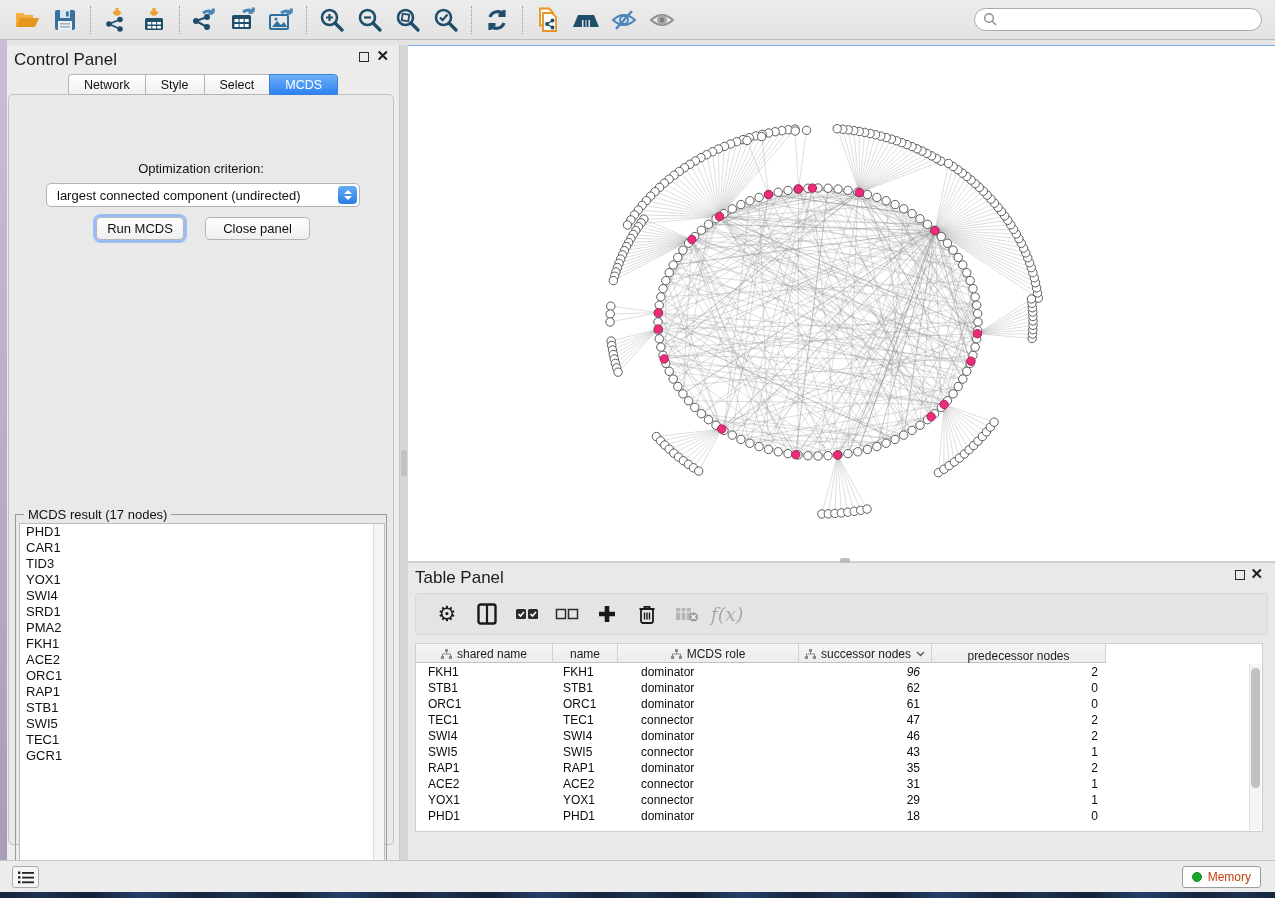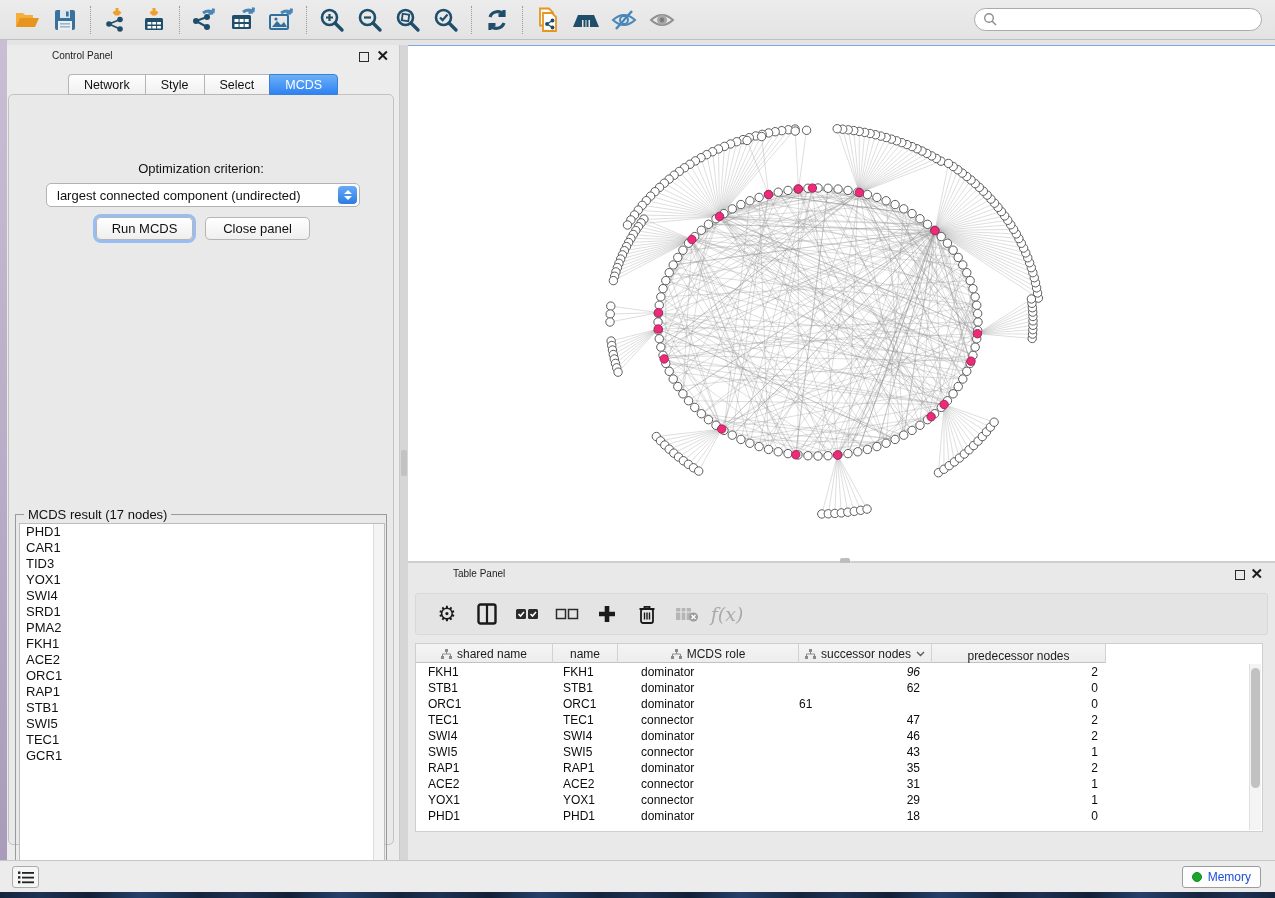--- a/index.html
+++ b/index.html
@@ -14,37 +14,37 @@
   .searchbox { position:absolute; right:13px; top:8px; width:288px; height:23px; background:#fff; border:1px solid #ababab; border-radius:12px; display:flex; align-items:center; padding-left:8px; }
   .searchbox input { border:none; outline:none; flex:1; height:19px; font-size:12px; background:transparent; }
 
   
   .desktop-left { position:absolute; left:0; top:40px; width:7px; height:822px; background:linear-gradient(#c9bed4,#a99cba); }
   .wallpaper-bottom { position:absolute; left:0; top:892px; width:1275px; height:6px; background:repeating-linear-gradient(90deg,#16253e 0,#1d3152 40px,#122036 90px,#25406b 140px,#16253e 200px); }
 
   
   .control-panel { position:absolute; left:7px; top:45px; width:393px; height:815px; background:#ececec; border-right:1px solid #c9c9c9; }
   .panel-header { position:relative; height:24px; }
-  .panel-title { position:absolute; left:7px; top:5px; font-size:10px; color:#1c1c1c;margin-left:38px; }
+  .panel-title { position:absolute; left:7px; top:5px; font-size:17px; color:#1c1c1c; }
   .float-ic { position:absolute; top:7px; width:10px; height:10px; border:1.6px solid #2b2b2b; }
   .close-ic { position:absolute; top:3px; font-size:15px; font-weight:bold; color:#1b1b1b; line-height:16px; }
   .cp-float { right:30px; } .cp-close { right:10px; }
   .cp-tabs { position:absolute; left:0; top:29px; width:100%; display:flex; justify-content:center; gap:0; z-index:3; }
   .cp-tab { height:21px; padding:0 15px; font-size:12.5px; display:flex; align-items:center; background:linear-gradient(#fefefe,#f0f0f0); border:1px solid #b5b5b5; border-right:none; color:#111; }
   .cp-tab:first-child { border-radius:4px 0 0 0; }
   .cp-tab:last-child { border-right:1px solid #b5b5b5; border-radius:0 4px 0 0; }
   .cp-tab.active { background:linear-gradient(#6cb0f8,#2e82f2); color:#fff; border-color:#3a7fd8; }
   .cp-body { position:absolute; left:1px; top:49px; width:386px; height:751px; background:#e9e9e9; border:1px solid #c2c2c2; border-radius:5px; }
   .opt-label { position:absolute; left:0; top:66px; width:100%; text-align:center; font-size:13px; color:#111; }
   .dropdown { position:absolute; left:37px; top:88px; width:314px; height:24px; background:#fff; border:1px solid #b3b3b3; border-radius:5px; font-size:13px; color:#111; display:flex; align-items:center; padding-left:10px; }
   .dd-stepper { position:absolute; right:2px; top:2px; width:19px; height:18px; border-radius:4px; background:linear-gradient(#66aaf8,#2a7de4); display:flex; flex-direction:column; align-items:center; justify-content:center; gap:2px; }
   .dd-up { width:0; height:0; border-left:4px solid transparent; border-right:4px solid transparent; border-bottom:4px solid #fff; }
   .dd-down { width:0; height:0; border-left:4px solid transparent; border-right:4px solid transparent; border-top:4px solid #fff; }
   .btn { position:absolute; height:23px; background:linear-gradient(#ffffff,#efefef); border:1px solid #b5b5b5; border-radius:5px; font-size:13px; color:#111; display:flex; align-items:center; justify-content:center; }
-  .btn-run { left:87px; top:122px; width:97px; box-shadow:0 0 0 3px rgba(100,160,245,.6); }
+  .btn-run { left:87px; top:122px; width:88px; box-shadow:0 0 0 3px rgba(100,160,245,.6); }
   .btn-closepanel { left:196px; top:122px; width:105px; }
   .fieldset { position:absolute; left:6px; top:419px; width:372px; height:372px; border:1px solid #9a9a9a; }
   .fieldset-legend { position:absolute; left:8px; top:-8px; background:#e9e9e9; padding:0 4px; font-size:13px; color:#111; }
   .mcds-list { position:absolute; left:3px; top:8px; width:366px; height:361px; background:#fff; border:1px solid #bdbdbd; overflow:hidden; }
   .mcds-item { font-size:13px; color:#111; line-height:16px; padding-left:6px; }
   .mcds-scroll { position:absolute; right:0; top:0; width:11px; height:100%; background:#f4f4f4; border-left:1px solid #ddd; }
 
   
   .v-divider { position:absolute; left:400px; top:45px; width:8px; height:815px; background:#d6d6d6; }
   .v-handle { position:absolute; left:1px; top:405px; width:6px; height:26px; background:#c2c2c2; border-radius:2px; }
@@ -79,21 +79,21 @@
 
   .tp-tabs { position:absolute; left:0; top:271px; width:100%; display:flex; justify-content:center; }
   .tp-tab { height:20px; padding:0 13px; font-size:12.5px; display:flex; align-items:center; background:linear-gradient(#fff,#f1f1f1); border:1px solid #c4c4c4; border-right:none; color:#111; }
   .tp-tab:first-child { border-radius:5px 0 0 5px; }
   .tp-tab:last-child { border-right:1px solid #c4c4c4; border-radius:0 5px 5px 0; }
   .tp-tab.active { background:linear-gradient(#5ea8f8,#2c80f1); color:#fff; border-color:#3a7fd8; }
 
   
   .status-bar { position:absolute; left:0; top:860px; width:1275px; height:32px; background:#ececec; border-top:1px solid #c6c6c6; }
   .list-btn { position:absolute; left:12px; top:5px; width:27px; height:22px; background:#f6f6f6; border:1px solid #ababab; border-radius:3px; display:flex; align-items:center; justify-content:center; }
-  .memory-btn { position:absolute; right:14px; top:5px; height:22px; padding:0 9px; background:#fdfdfd; border:1px solid #9c9c9c; border-radius:3px; display:flex; align-items:center; gap:6px; font-size:12px; color:#1d4ed8; }
+  .memory-btn { position:absolute; right:14px; top:5px; height:22px; padding:0 9px; background:#fdfdfd; border:1px solid #9c9c9c; border-radius:3px; display:flex; align-items:center; gap:6px; font-size:12px; color:#c2410c; }
   .mem-dot { width:10px; height:10px; border-radius:50%; background:#18a62c; border:1px solid #0f8a20; }
 </style>
 </head>
 <body>
 
 <div class="screen">
 
   <div class="toolbar">
     <div class="tbtn">
       <svg width="26" height="26" viewBox="0 0 26 26">
@@ -1156,21 +1156,21 @@
             <div class="td" style="width: 137px; text-align: left; padding-left: 12px;">STB1</div>
             <div class="td" style="width: 65px; text-align: left; padding-left: 10px;">STB1</div>
             <div class="td" style="width: 181px; text-align: left; padding-left: 23px;">dominator</div>
             <div class="td" style="width: 133px; text-align: right; padding-right: 12px;">62</div>
             <div class="td" style="width: 174px; text-align: right; padding-right: 8px;">0</div>
           </div>
           <div class="trow" style="top: 52px;">
             <div class="td" style="width: 137px; text-align: left; padding-left: 12px;">ORC1</div>
             <div class="td" style="width: 65px; text-align: left; padding-left: 10px;">ORC1</div>
             <div class="td" style="width: 181px; text-align: left; padding-left: 23px;">dominator</div>
-            <div class="td" style="width: 133px; padding-right: 12px;">61</div>
+            <div class="td" style="width: 133px; text-align: right; padding-right: 12px;">61</div>
             <div class="td" style="width: 174px; text-align: right; padding-right: 8px;">0</div>
           </div>
           <div class="trow" style="top: 68px;">
             <div class="td" style="width: 137px; text-align: left; padding-left: 12px;">TEC1</div>
             <div class="td" style="width: 65px; text-align: left; padding-left: 10px;">TEC1</div>
             <div class="td" style="width: 181px; text-align: left; padding-left: 23px;">connector</div>
             <div class="td" style="width: 133px; text-align: right; padding-right: 12px;">47</div>
             <div class="td" style="width: 174px; text-align: right; padding-right: 8px;">2</div>
           </div>
           <div class="trow" style="top: 84px;">

